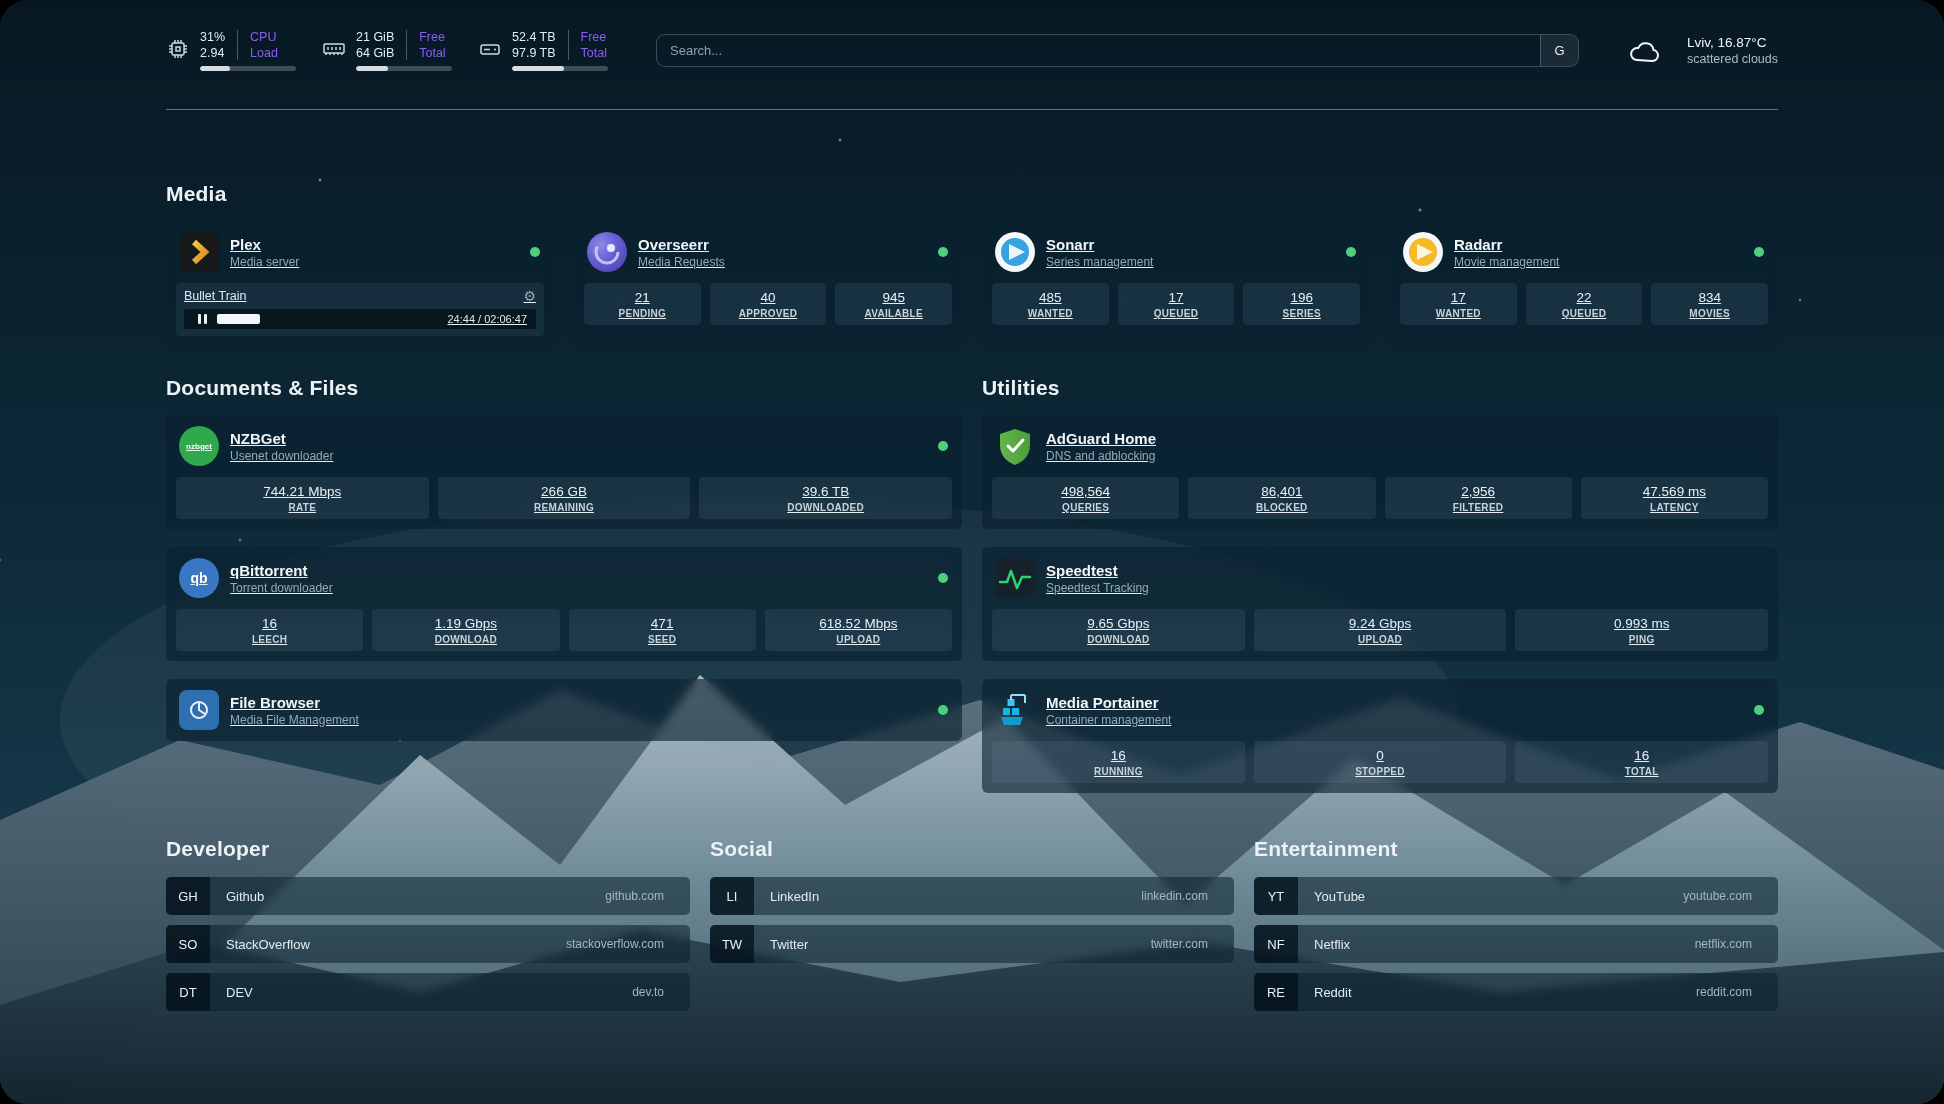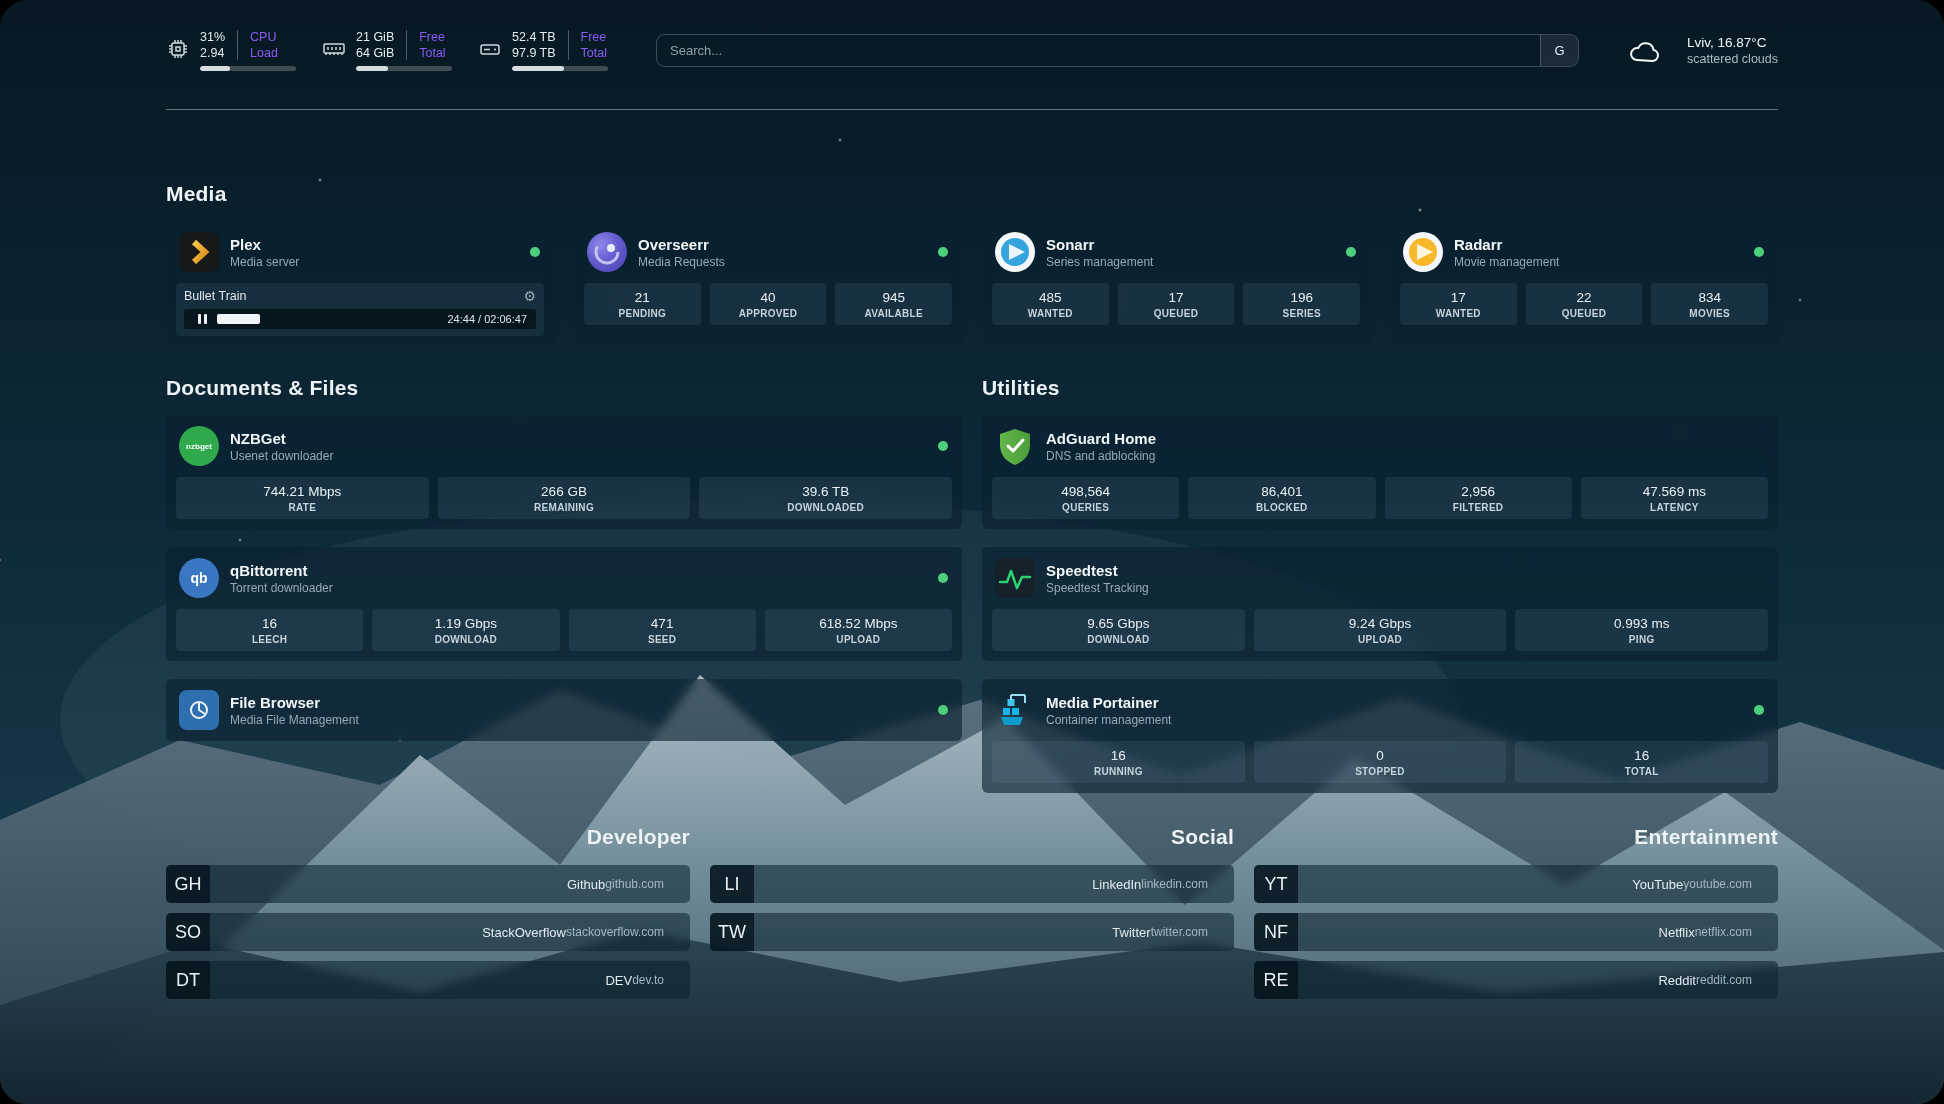--- a/index.html
+++ b/index.html
@@ -50,21 +50,21 @@
 
   
   h2.sec-title { font-size:21px; font-weight:600; color:#ecf2f5; letter-spacing:.2px; }
   .sec-media { margin-top:72px; }
   .cards-4 { display:grid; grid-template-columns:repeat(4,1fr); gap:20px; margin-top:15px; }
   .two-col { display:grid; grid-template-columns:1fr 1fr; gap:20px; margin-top:30px; }
   .col-stack { display:flex; flex-direction:column; }
   .col-stack .card { margin-top:15px; }
   .col-stack .card + .card { margin-top:18px; }
 
-  .card { background:rgba(9,32,46,.62); border-radius:6px; backdrop-filter:blur(5px); }
+  .card { background:rgba(9,32,46,.62); border-radius:6px; backdrop-filter:blur(5px);text-decoration:underline; }
   .card-header { position:relative; display:flex; align-items:center; gap:11px; padding:11px 13px; }
   .svc-icon { width:40px; height:40px; flex:0 0 40px; border-radius:8px; display:flex;
     align-items:center; justify-content:center; overflow:hidden; }
   .svc-icon svg { display:block; }
   .svc-name { font-size:15px; font-weight:600; color:#f1f6f8; }
   .svc-desc { font-size:12px; color:#95aab7; margin-top:2px; }
   .dot { position:absolute; right:14px; top:50%; transform:translateY(-50%);
     width:10px; height:10px; border-radius:50%; }
   .card-body { padding:0 10px 10px; }
   .stats { display:flex; gap:9px; }
@@ -80,26 +80,26 @@
   .gear { font-size:14px; color:#97abb8; cursor:pointer; line-height:1; }
   .np-controls { display:flex; align-items:center; gap:8px; margin-top:6px;
     background:rgba(3,14,21,.72); border-radius:3px; padding:4px 9px 4px 12px; }
   .pause { display:flex; gap:3px; cursor:pointer; padding:1px 2px; }
   .pause i { width:3px; height:10px; background:#eef3f6; border-radius:1px; }
   .np-track { flex:1; height:10px; border-radius:2px; position:relative; }
   .np-track .np-fill { height:10px; border-radius:2px; background:#f2f6f8; }
   .np-time { font-size:11px; color:#dfe8ed; white-space:nowrap; }
 
   
-  .bookmarks { display:grid; grid-template-columns:repeat(3,1fr); gap:20px; margin-top:32px;text-align:right; }
+  .bookmarks { display:grid; grid-template-columns:repeat(3,1fr); gap:20px; margin-top:44px; }
   .bm-rows { margin-top:16px; }
   .bm-row { display:flex; align-items:center; height:38px; margin-bottom:10px;
     background:rgba(9,32,46,.55); border-radius:5px; overflow:hidden; backdrop-filter:blur(4px); cursor:pointer; }
   .bm-abbr { width:44px; align-self:stretch; display:flex; align-items:center; justify-content:center;
-    background:rgba(3,17,26,.74); color:#eaf1f5; font-size:18px; }
+    background:rgba(3,17,26,.74); color:#eaf1f5; font-size:13px; }
   .bm-label { flex:1; padding-left:16px; font-size:13px; color:#e4ecf0; }
   .bm-domain { padding-right:26px; font-size:12px; color:#a4b7c2; }
 
   
   .ic-plex { background:#17181a; }
   .ic-overseerr { border-radius:50%; background:radial-gradient(circle at 34% 32%, #8f88e8 0%, #655cd0 45%, #463daf 100%); }
   .ic-sonarr { border-radius:50%; background:#f4f8fa; }
   .ic-radarr { border-radius:50%; background:#f4f8fa; }
   .ic-nzbget { border-radius:50%; background:#2fa94b; color:#fff; font-size:8px; font-weight:700; }
   .ic-qbit { border-radius:50%; background:#3a77c2; color:#fff; font-size:14px; font-weight:700; }

